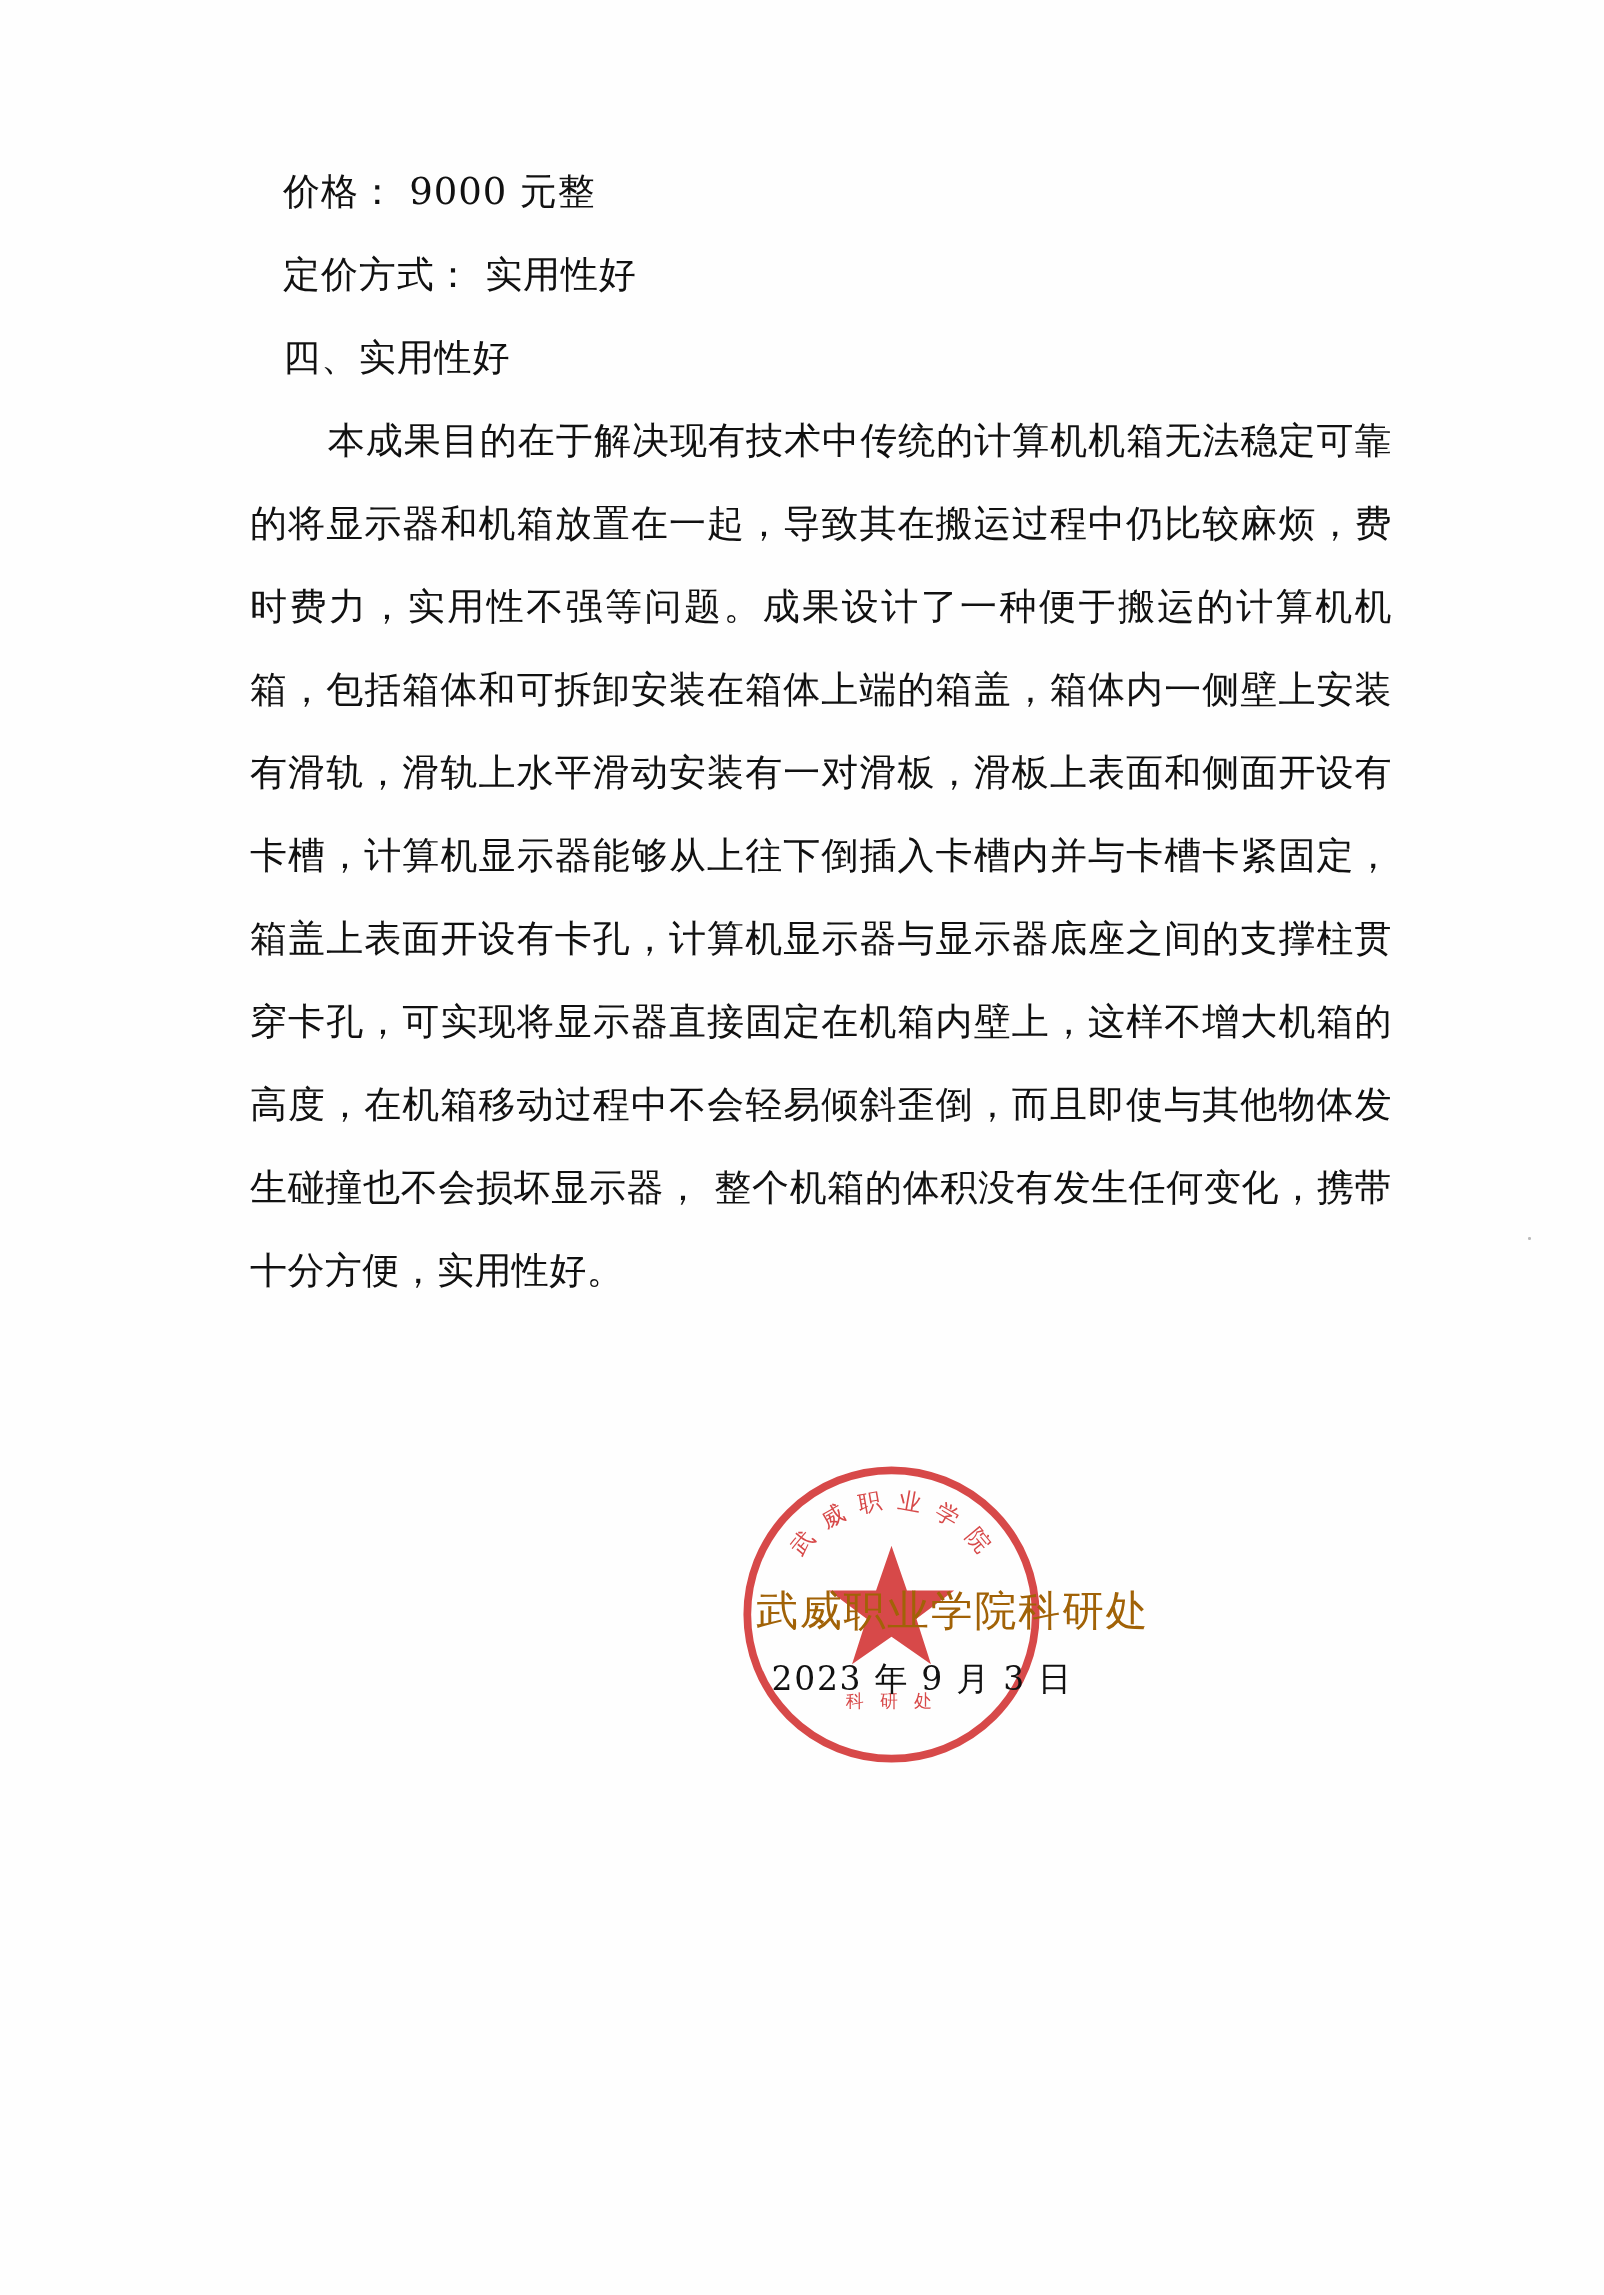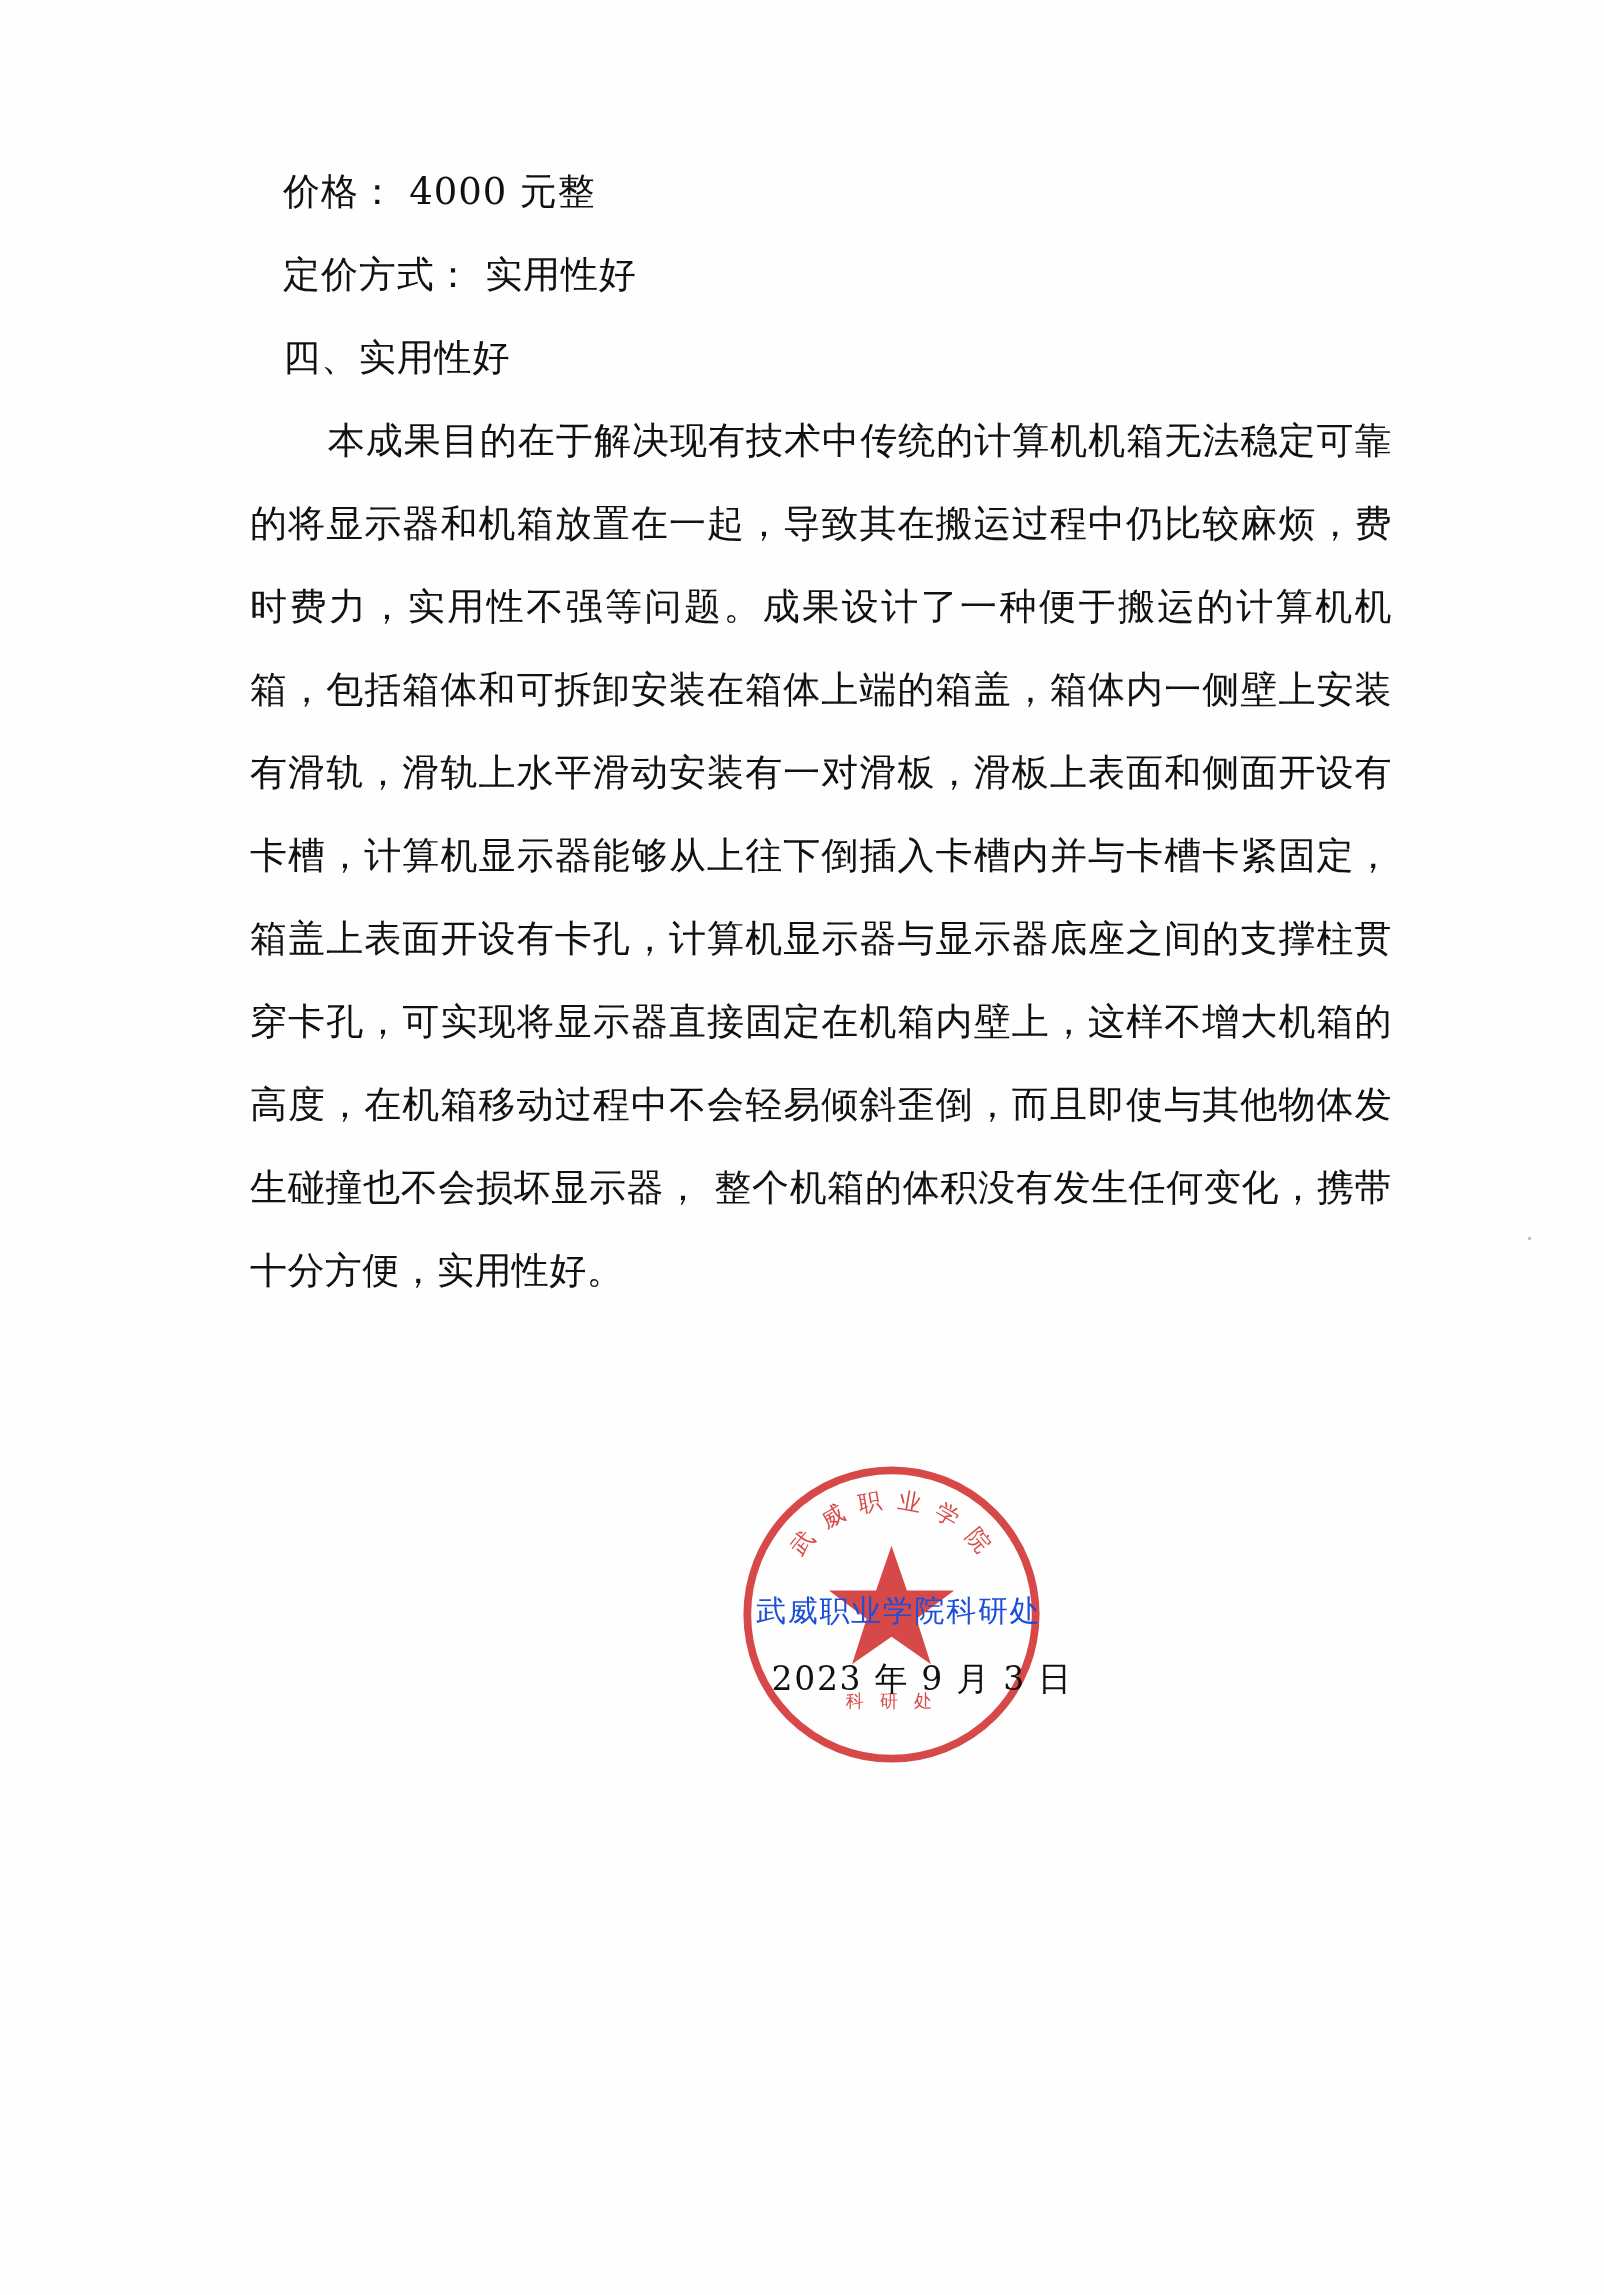--- a/index.html
+++ b/index.html
@@ -51,24 +51,24 @@
   }
   .sig-block {
     position: absolute;
     left: 756px;
     top: 1576px;
     width: 481px;
     text-align: left;
     z-index: 3;
   }
   .sig-line {
-    font-size: 30px;
+    font-size: 42px;
     line-height: 69px;
     letter-spacing: 1.7px;
-    color: #1d4ed8;
+    color: #a16207;
     white-space: pre;
   }
   .sig-date {
     font-size: 33px;
     line-height: 67px;
     letter-spacing: 1.7px;
     color: #111;
     padding-left: 15.5px;
     white-space: pre;
   }
@@ -107,21 +107,21 @@
     border-radius: 50%;
   }
 </style>
 </head>
 <body>
 
 <div class="page">
 
   <div class="content">
 
-    <div class="line indent">价格： 4000 元整</div>
+    <div class="line indent">价格： 9000 元整</div>
 
     <div class="line indent">定价方式： 实用性好</div>
 
     <div class="line indent">四、实用性好</div>
 
     <div class="body-para"><span class="first-line-indent"></span><span>本成果目的在于解决现有技术中传统的计算机机箱无法稳定可靠的将显示器和机箱放置在一起，导致其在搬运过程中仍比较麻烦，费时费力，实用性不强等问题。成果设计了一种便于搬运的计算机机箱，包括箱体和可拆卸安装在箱体上端的箱盖，箱体内一侧壁上安装有滑轨，滑轨上水平滑动安装有一对滑板，滑板上表面和侧面开设有卡槽，计算机显示器能够从上往下倒插入卡槽内并与卡槽卡紧固定，箱盖上表面开设有卡孔，计算机显示器与显示器底座之间的支撑柱贯穿卡孔，可实现将显示器直接固定在机箱内壁上，这样不增大机箱的高度，在机箱移动过程中不会轻易倾斜歪倒，而且即使与其他物体发生碰撞也不会损坏显示器， 整个机箱的体积没有发生任何变化，携带十分方便，实用性好。</span></div>
 
   </div>
 
   <div class="seal">

